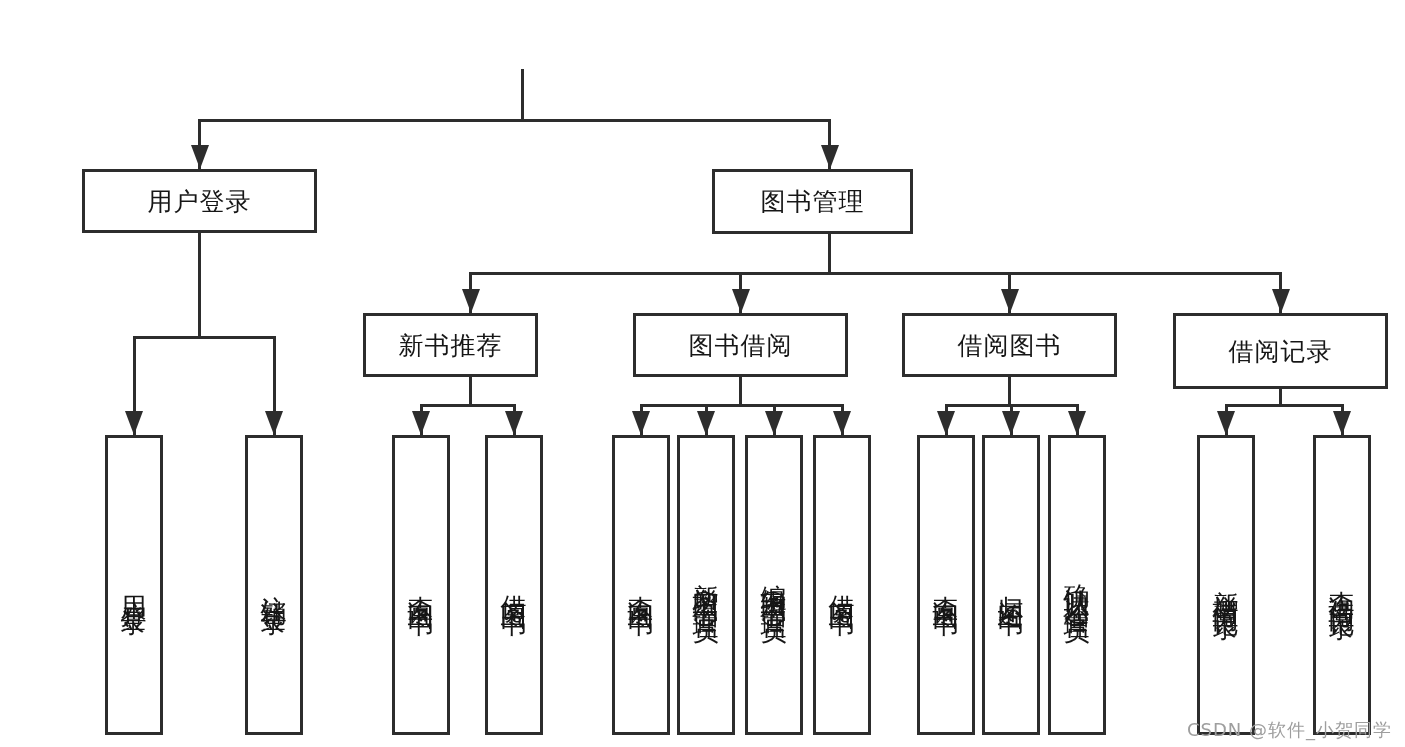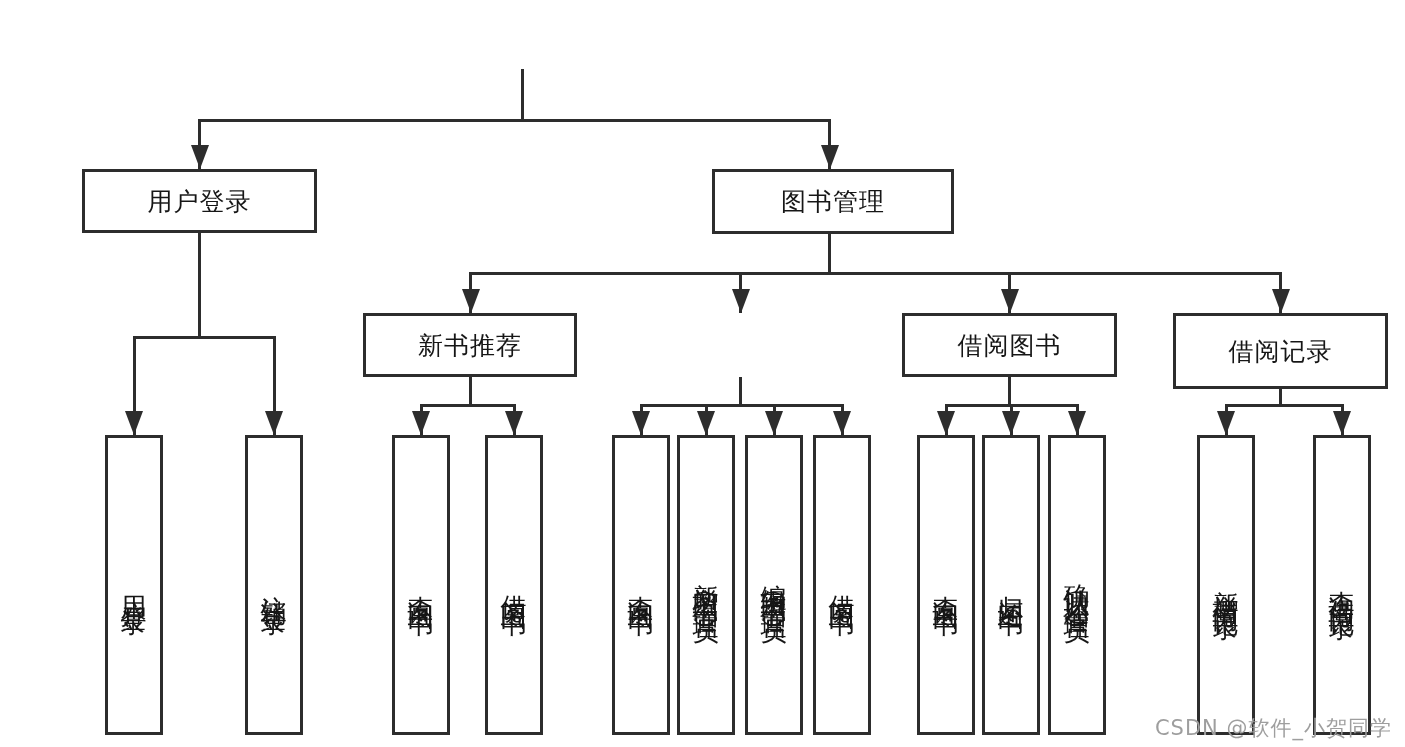--- a/index.html
+++ b/index.html
@@ -48,21 +48,21 @@
   .node.vertical .lbl {
     writing-mode: vertical-rl;
     text-orientation: mixed;
     letter-spacing: 5px;
     line-height: 1;
   }
   .watermark {
     position: absolute;
     right: 13px;
     bottom: 5px;
-    font-size: 21px;
+    font-size: 18px;
     color: #9e9e9e;
     letter-spacing: 1px;
     white-space: nowrap;
     z-index: 5;
   }
 </style>
 </head>
 <body>
 
 <div id="canvas">
@@ -115,25 +115,28 @@
     <div class="arrow" style="left: 1068px; top: 411px;"></div>
     <div class="cline" style="left: 1279px; top: 377px; width: 3px; height: 27px;"></div>
     <div class="cline" style="left: 1224.5px; top: 404px; width: 119px; height: 3px;"></div>
     <div class="cline" style="left: 1224.5px; top: 404px; width: 3px; height: 31px;"></div>
     <div class="arrow" style="left: 1217px; top: 411px;"></div>
     <div class="cline" style="left: 1340.5px; top: 404px; width: 3px; height: 31px;"></div>
     <div class="arrow" style="left: 1333px; top: 411px;"></div>
     <div class="node horizontal" style="left: 82px; top: 169px; width: 235px; height: 64px;">
       <span class="lbl">用户登录</span>
     </div>
-    <div class="node horizontal" style="left: 712px; top: 169px; width: 242px; height: 65px;">
+    <div class="node horizontal" style="left: 712px; top: 169px; width: 201px; height: 65px;">
       <span class="lbl">图书管理</span>
     </div>
-    <div class="node horizontal" style="left: 363px; top: 313px; width: 214px; height: 64px;">
+    <div class="node horizontal" style="left: 363px; top: 313px; width: 175px; height: 64px;">
       <span class="lbl">新书推荐</span>
+    </div>
+    <div class="node horizontal" style="left: 633px; top: 313px; width: 215px; height: 64px;">
+      <span class="lbl">图书借阅</span>
     </div>
     <div class="node horizontal" style="left: 902px; top: 313px; width: 215px; height: 64px;">
       <span class="lbl">借阅图书</span>
     </div>
     <div class="node horizontal" style="left: 1173px; top: 313px; width: 215px; height: 76px;">
       <span class="lbl">借阅记录</span>
     </div>
     <div class="node vertical" style="left: 105px; top: 435px; width: 58px; height: 300px;">
       <span class="lbl">用户登录</span>
     </div>

